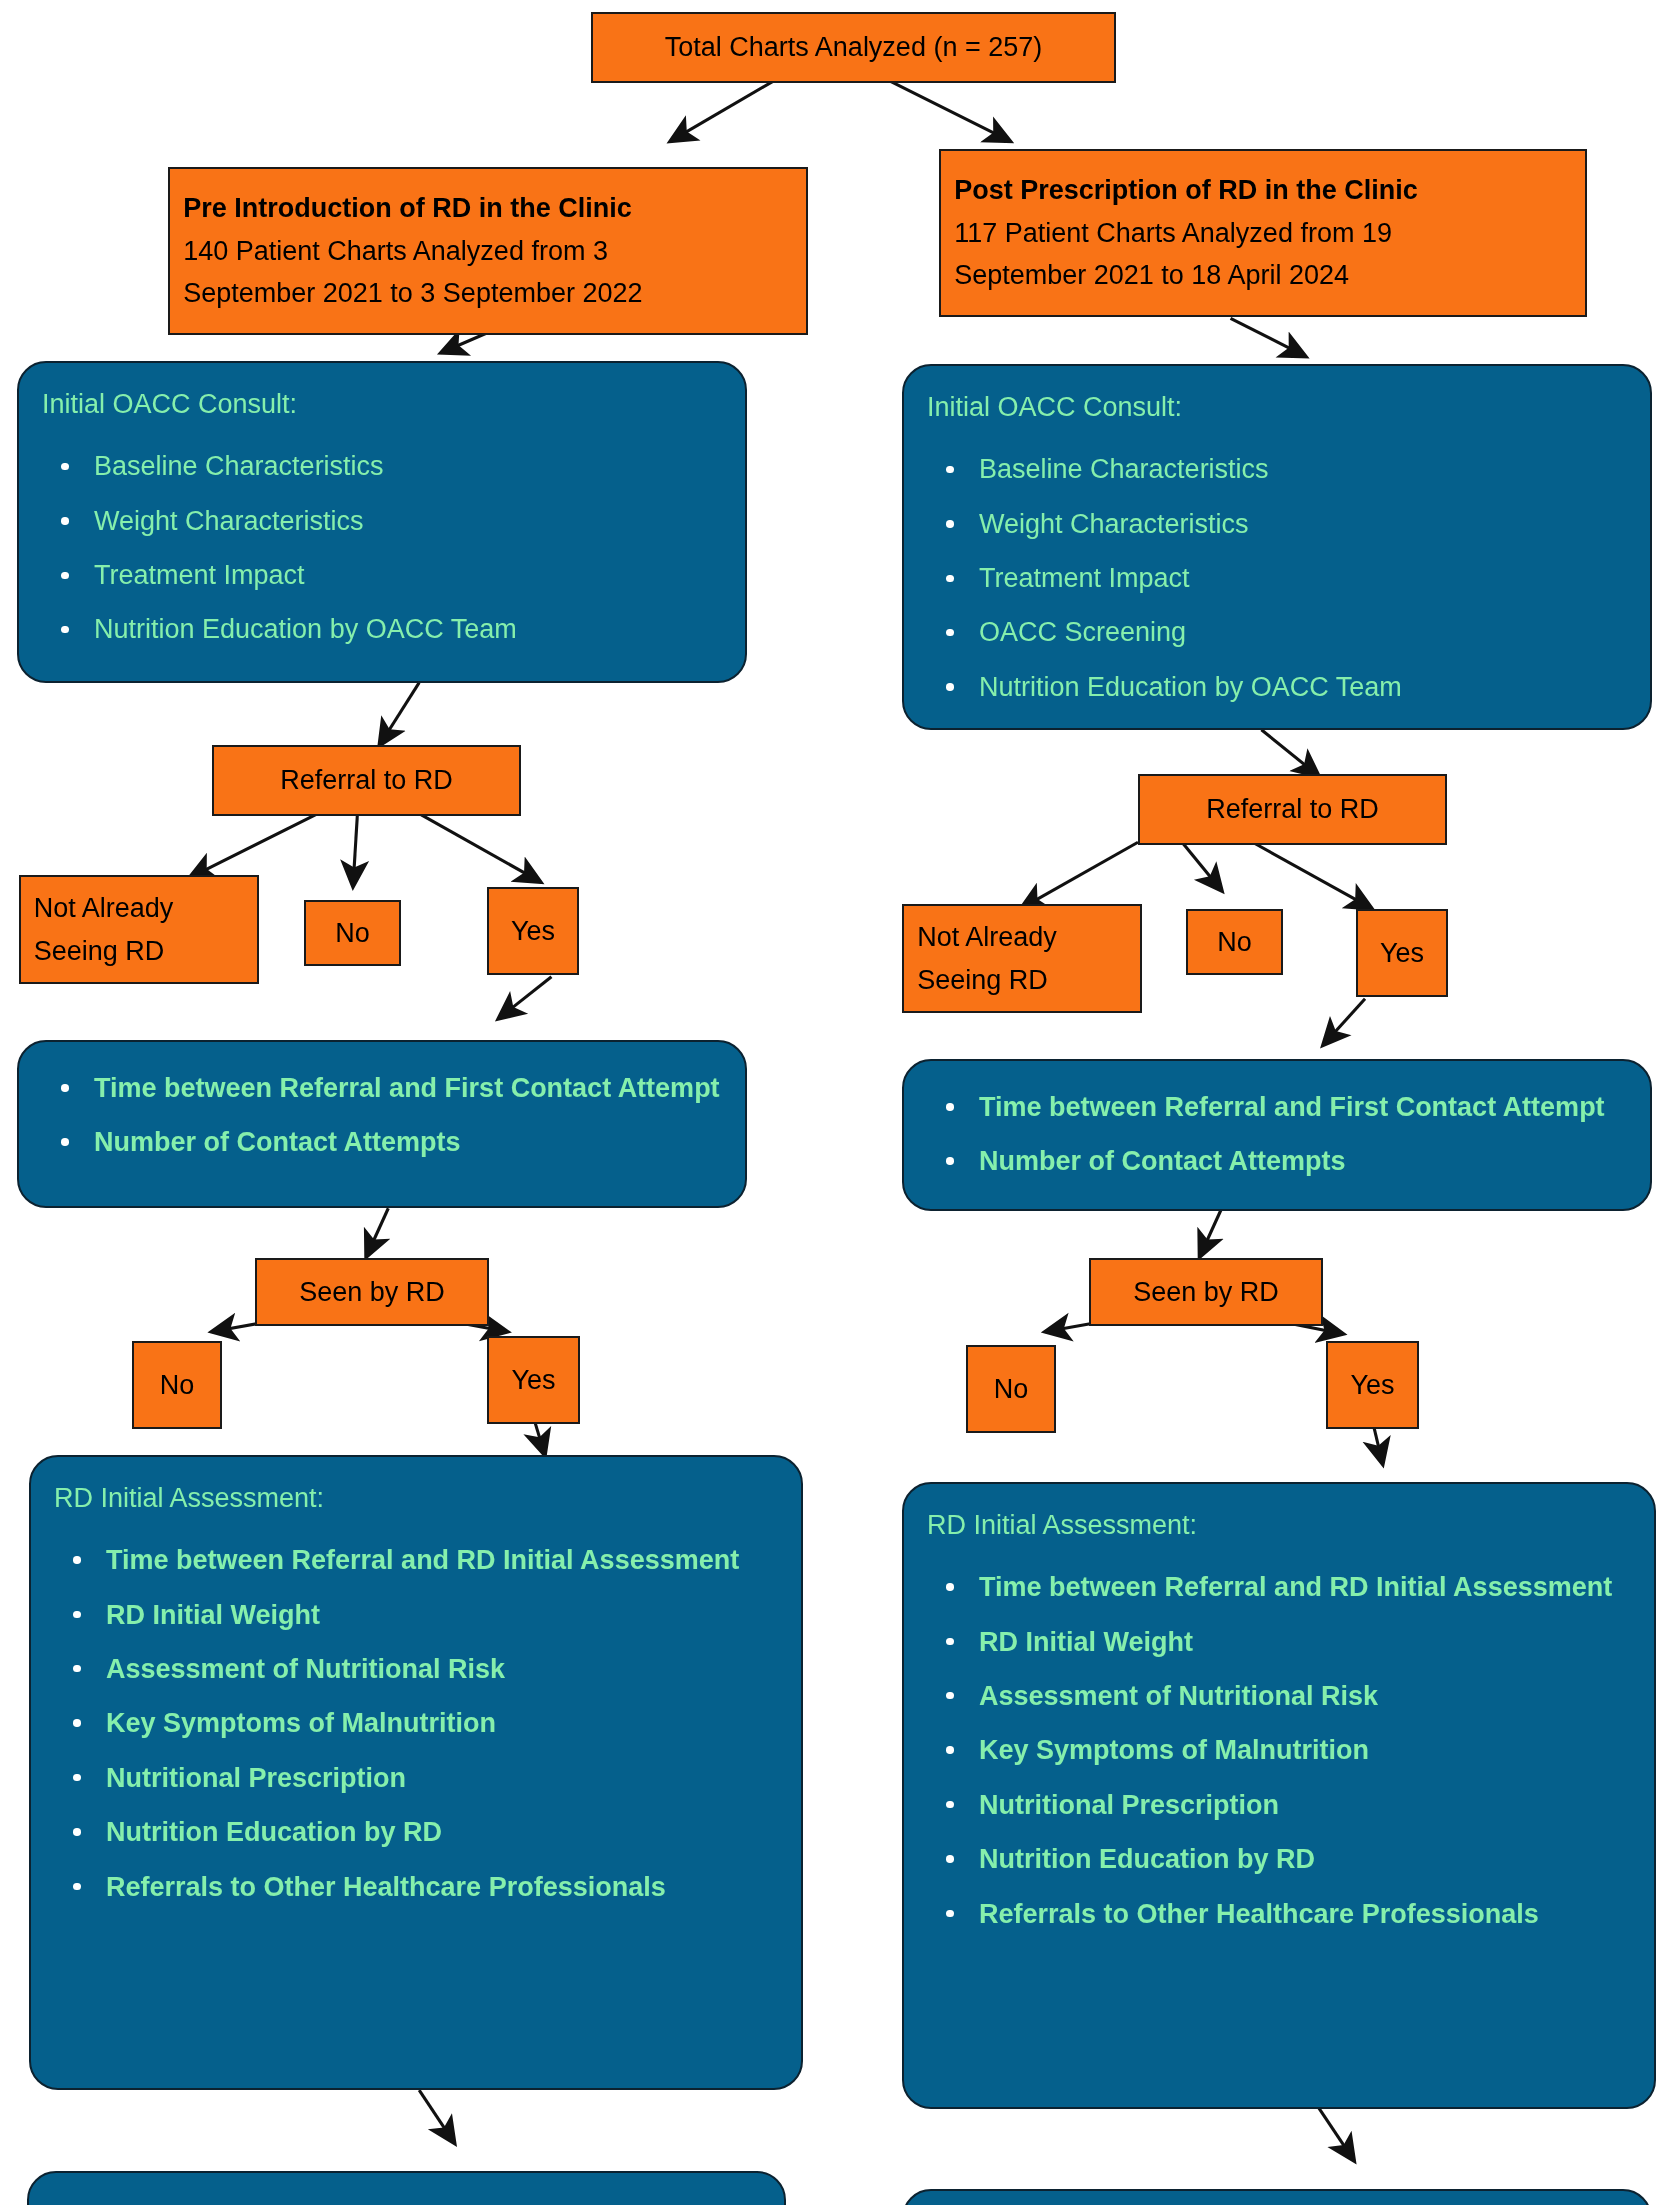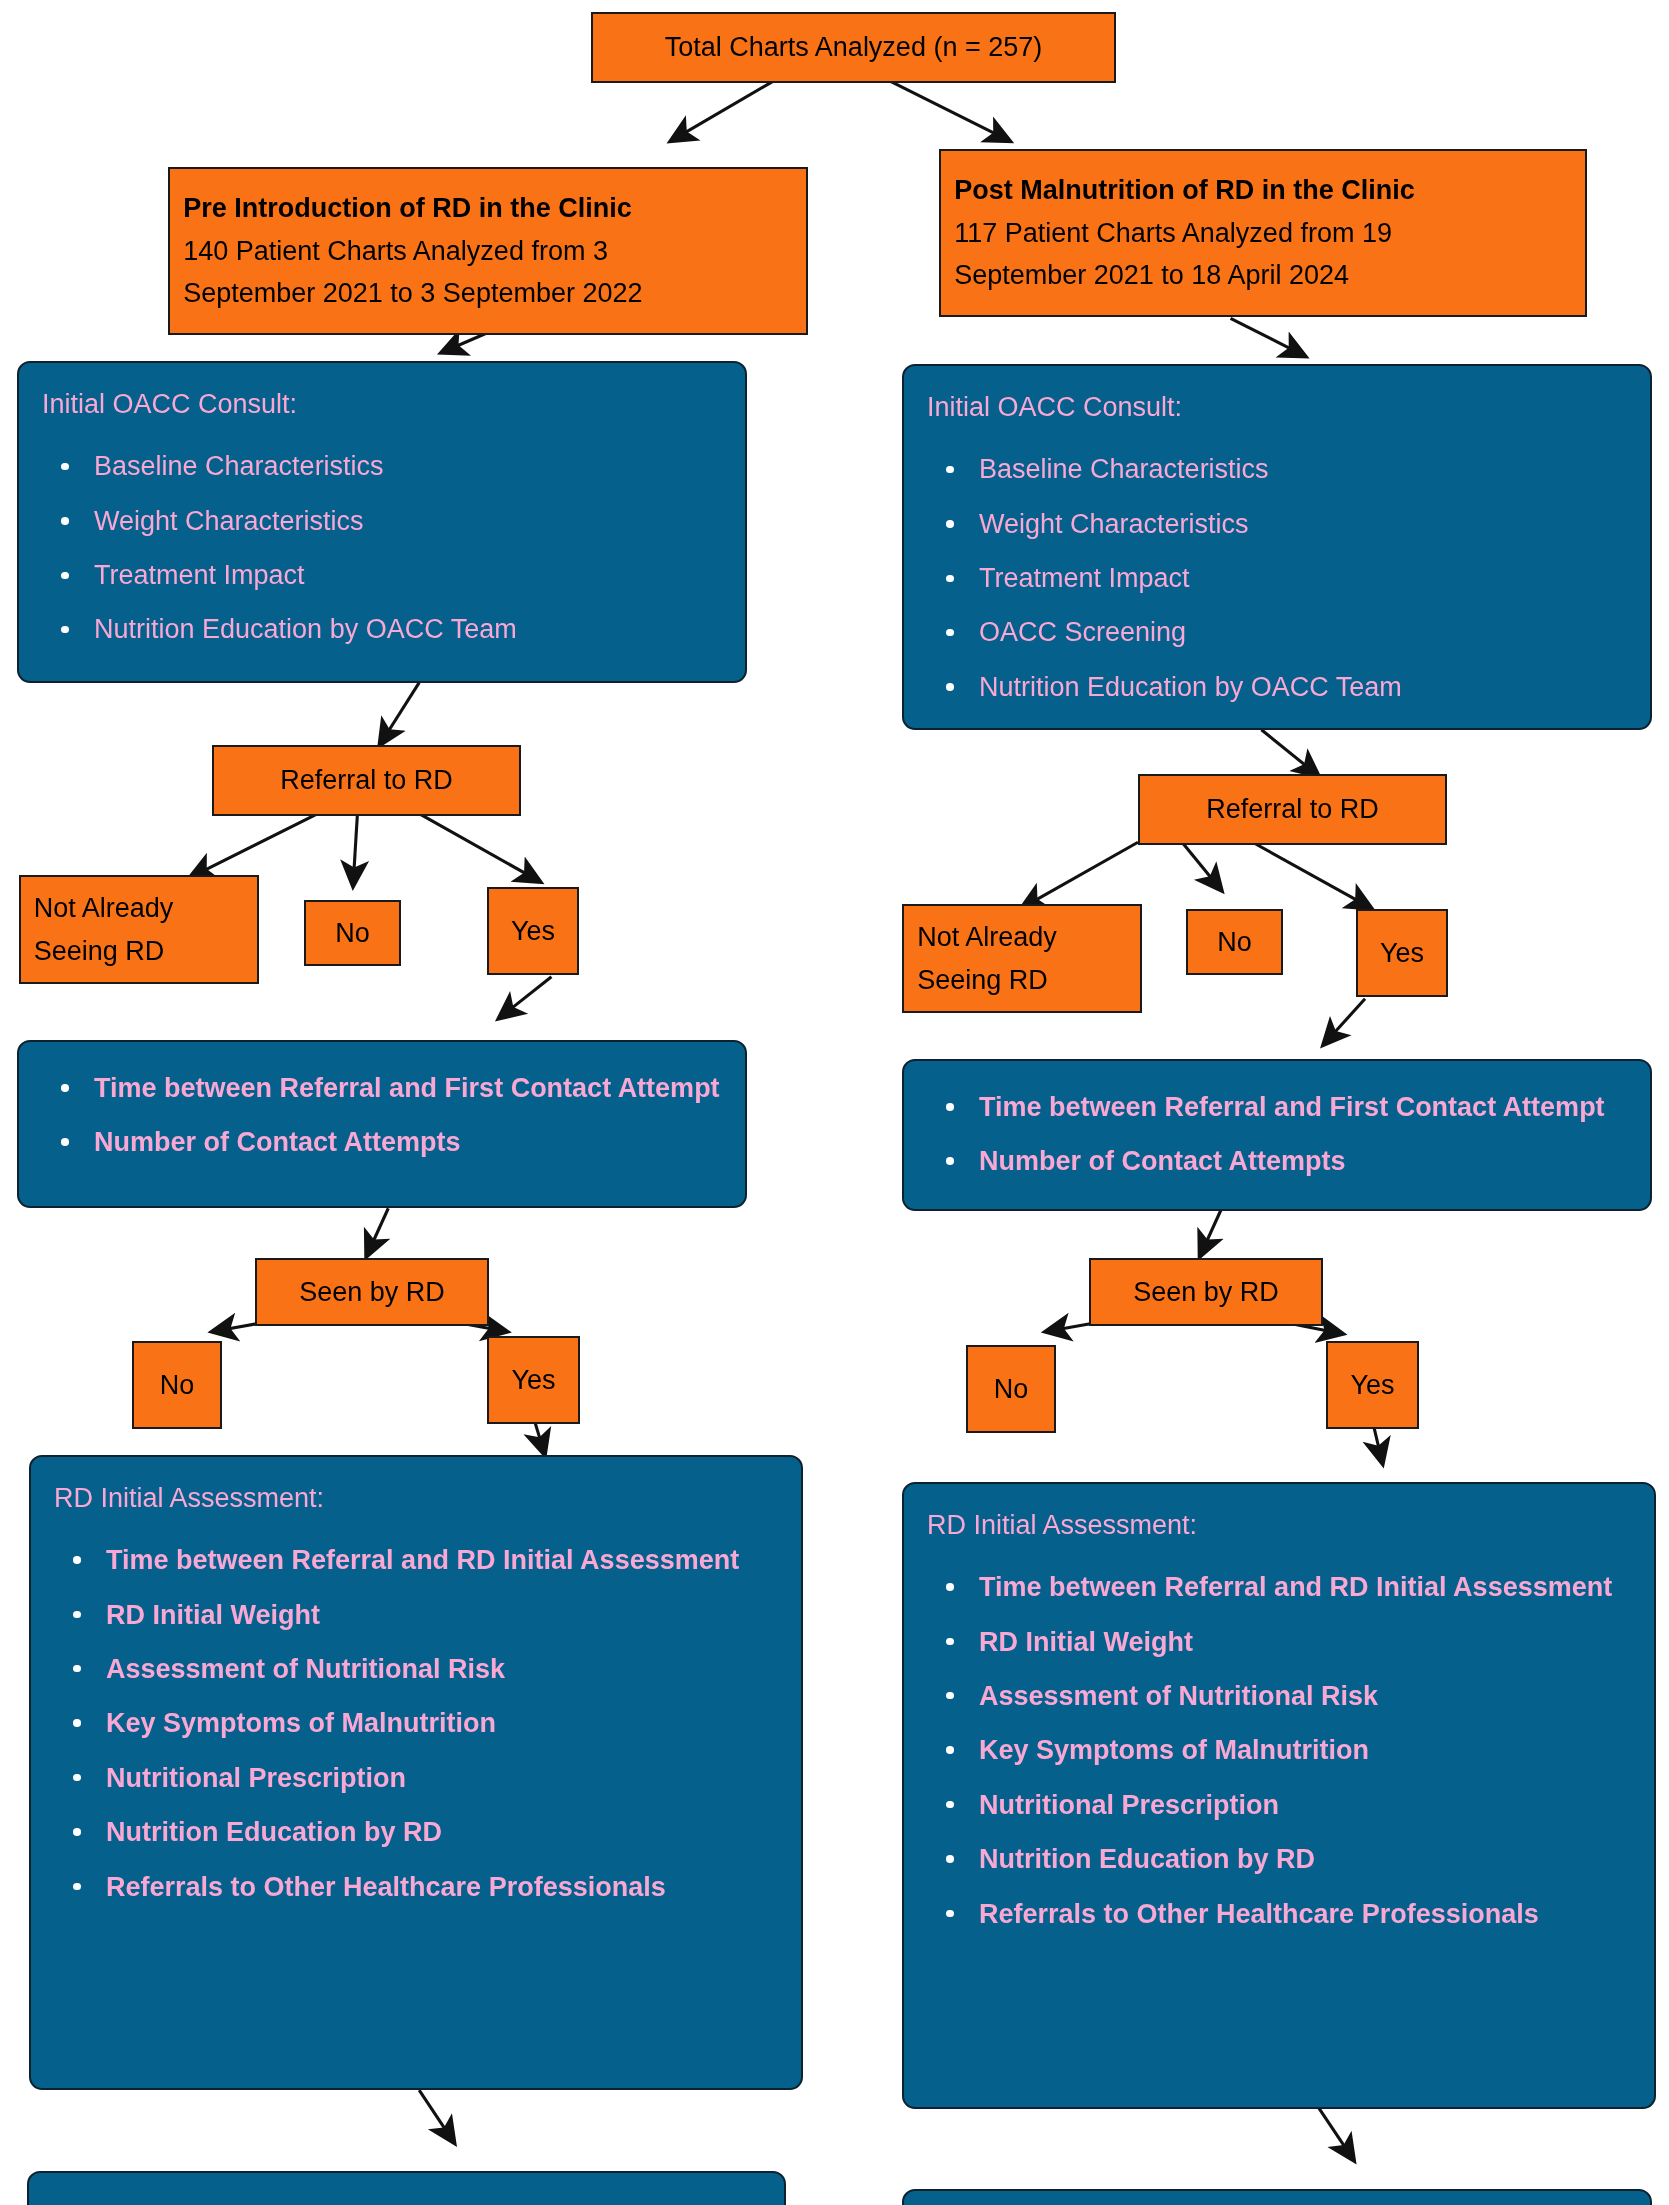--- a/index.html
+++ b/index.html
@@ -37,22 +37,22 @@
     font-size: 27px;
     line-height: 1.58;
   }
   .rect.center { align-items: center; text-align: center; }
   .rect.padded { padding: 8px 13.2px; }
   .rect .ttl { font-weight: bold; }
   
   .teal {
     background: #05608C;
     border: 2.6px solid #0c2230;
-    border-radius: 13px;
-    color: #f9a8d4;
+    border-radius: 29px;
+    color: #86efac;
     padding: 20px 21px 20px 23px;
     font-size: 27px;
     line-height: 1.56;
     overflow: hidden;
   }
   .teal .heading {
     font-weight: normal;
     margin-bottom: 20px;
   }
   .teal ul {
@@ -213,21 +213,21 @@
   </div>
 
   <div class="node teal" style="left:26.5px; top:2171px; width:759px; height:234px; padding-top:29px;">
     <ul>
       <li>Follows up with RD after Initial OACC consult</li>
 
     </ul>
   </div>
 
   <div class="node rect padded" style="left:939px; top:149px; width:648px; height:168px;">
-    <span class="ttl">Post Malnutrition of RD in the Clinic</span>
+    <span class="ttl">Post Prescription of RD in the Clinic</span>
     <span>117 Patient Charts Analyzed from 19</span>
     <span>September 2021 to 18 April 2024</span>
   </div>
 
   <div class="node teal light" style="left:902px; top:364px; width:750px; height:366px;">
     <div class="heading">Initial OACC Consult:</div>
     <ul>
       <li>Baseline Characteristics</li>
       <li>Weight Characteristics</li>
       <li>Treatment Impact</li>

